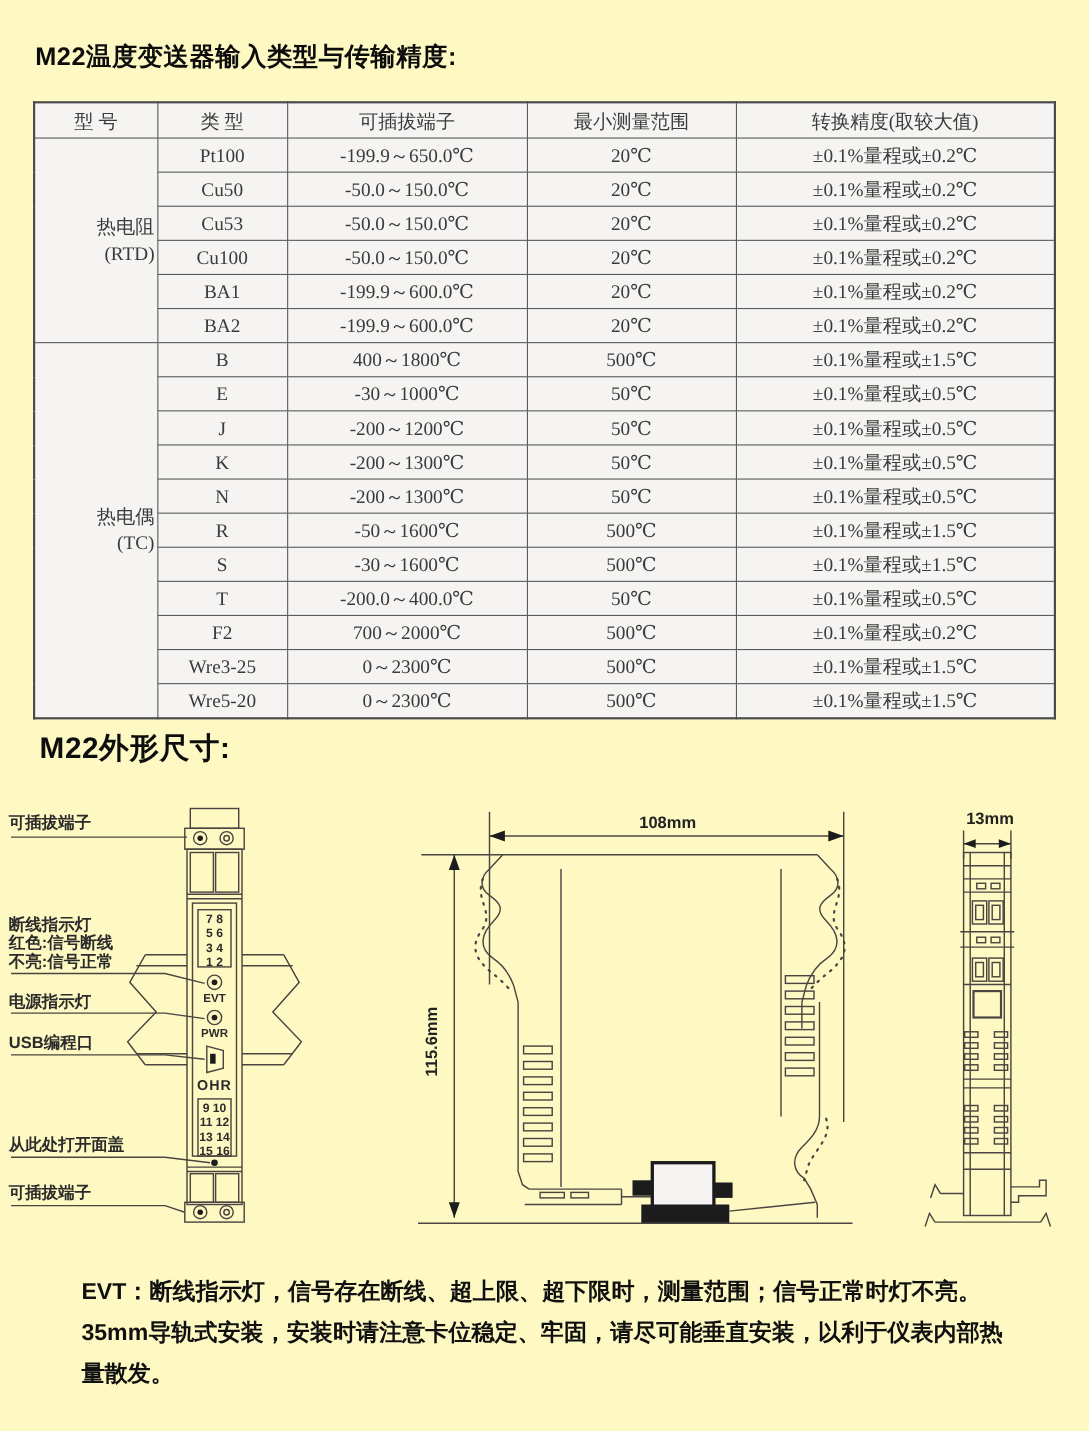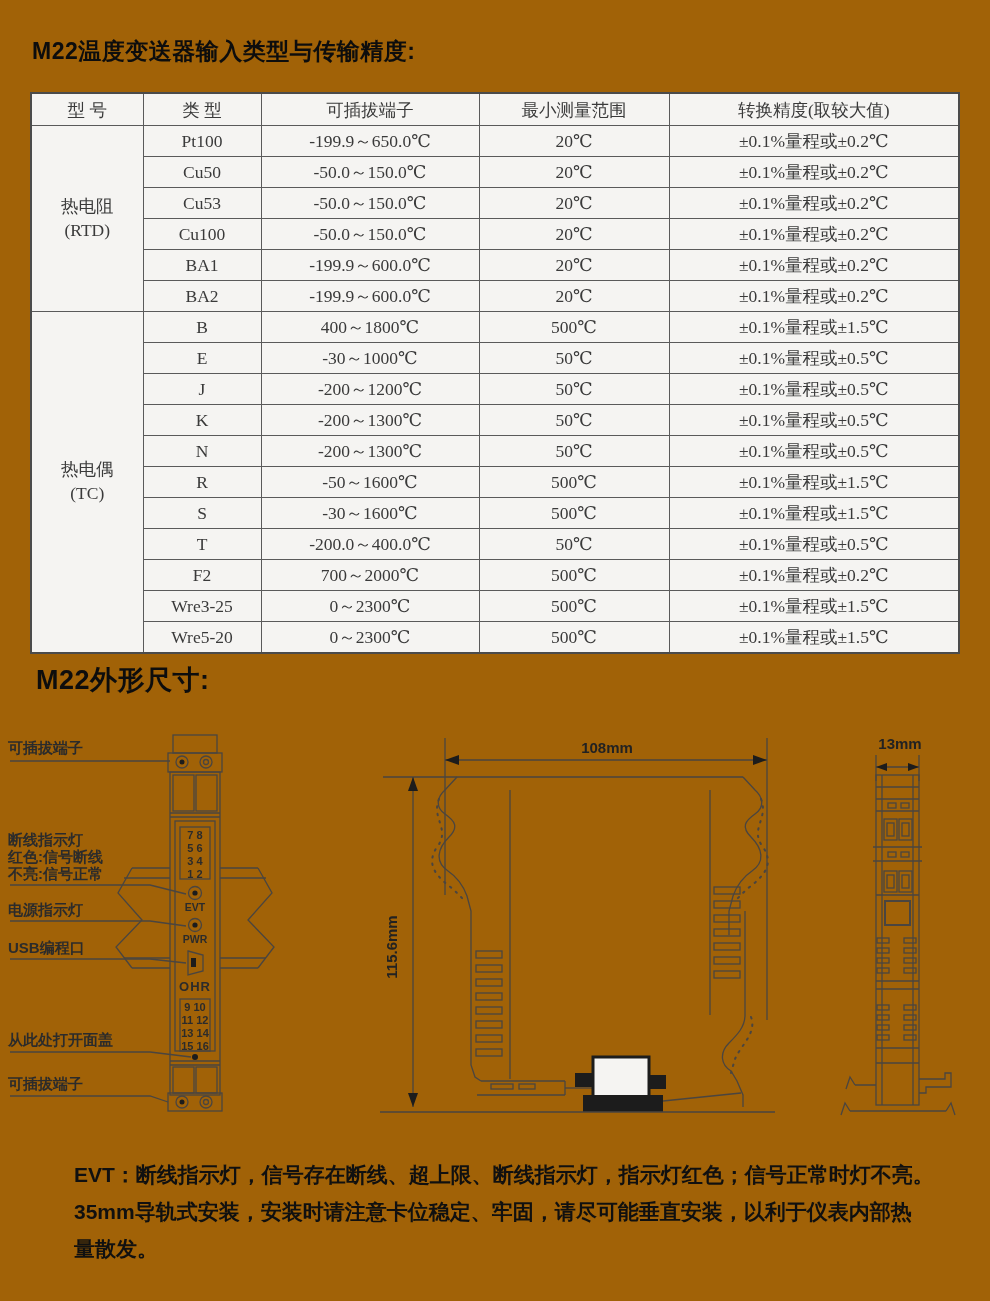--- a/index.html
+++ b/index.html
@@ -1,27 +1,27 @@
 <!DOCTYPE html>
 <html><head>
 <meta charset="utf-8">
 <style>
   html,body{margin:0;padding:0;}
-  .page{position:relative;width:990px;height:1301px;background:#a16207;overflow:hidden;
+  .page{position:relative;width:990px;height:1301px;background:#fef9c3;overflow:hidden;
         font-family:"Liberation Sans",sans-serif;color:#111;}
   .sec-title{position:absolute;font-weight:bold;color:#0d0d0d;letter-spacing:0.5px;}
   #title1{left:32px;top:36px;font-size:23px;}
   #title2{left:36px;top:662px;font-size:27px;}
   table.spec{position:absolute;left:30px;top:92px;width:928px;border-collapse:collapse;
         table-layout:fixed;font-family:"Liberation Serif","DejaVu Serif",serif;
         font-size:17.5px;color:#3a3a3a;border:2px solid #4b4b4b;background:#f5f4f2;}
   table.spec th,table.spec td{border:1px solid #5a5a5a;text-align:center;vertical-align:middle;
         height:30px;padding:0 2px;font-weight:normal;white-space:nowrap;overflow:hidden;}
   table.spec th{height:31px;}
-  td.model-cell div{line-height:1.35;}
+  td.model-cell div{line-height:1.35;text-align:right;}
   .diagrams{position:absolute;left:0;top:715px;width:990px;height:412px;}
   .diagrams svg{position:absolute;top:0;}
   svg text{font-family:"Liberation Sans",sans-serif;fill:#2b2b2b;}
   .lbl{font-size:15px;font-weight:bold;}
   .dim{font-size:15px;font-weight:bold;fill:#222;}
   .modtxt{font-size:10.5px;font-weight:bold;}
   .numtxt{font-size:11px;font-weight:bold;}
   .brandtxt{font-size:13px;font-weight:bold;letter-spacing:1px;}
   .ln{stroke:#4a4540;stroke-width:1.3;fill:none;}
   .ln2{stroke:#4a4540;stroke-width:2;fill:none;}
@@ -359,17 +359,17 @@
         <g>
           <path class="ln" d="M89,364 L115,364 L115,358 L121,358 L121,372 L96,372 L96,378 L89,378"></path>
           <path class="ln" d="M25,370 L46,370 M25,370 L20,362 L16,374"></path>
         </g>
         <path class="ln" d="M20,396 L116,396 M20,396 L15,388 L11,400 M116,396 L121,388 L125,400"></path>
       </g>
     </svg>
   </div>
 
   <div class="notes">
-    <p>EVT：断线指示灯，信号存在断线、超上限、断线指示灯，指示灯红色；信号正常时灯不亮。</p>
+    <p>EVT：断线指示灯，信号存在断线、超上限、超下限时，测量范围；信号正常时灯不亮。</p>
     <p class="wrapnarrow">35mm导轨式安装，安装时请注意卡位稳定、牢固，请尽可能垂直安装，以利于仪表内部热量散发。</p>
   </div>
 
 </div>
 
 </body></html>

